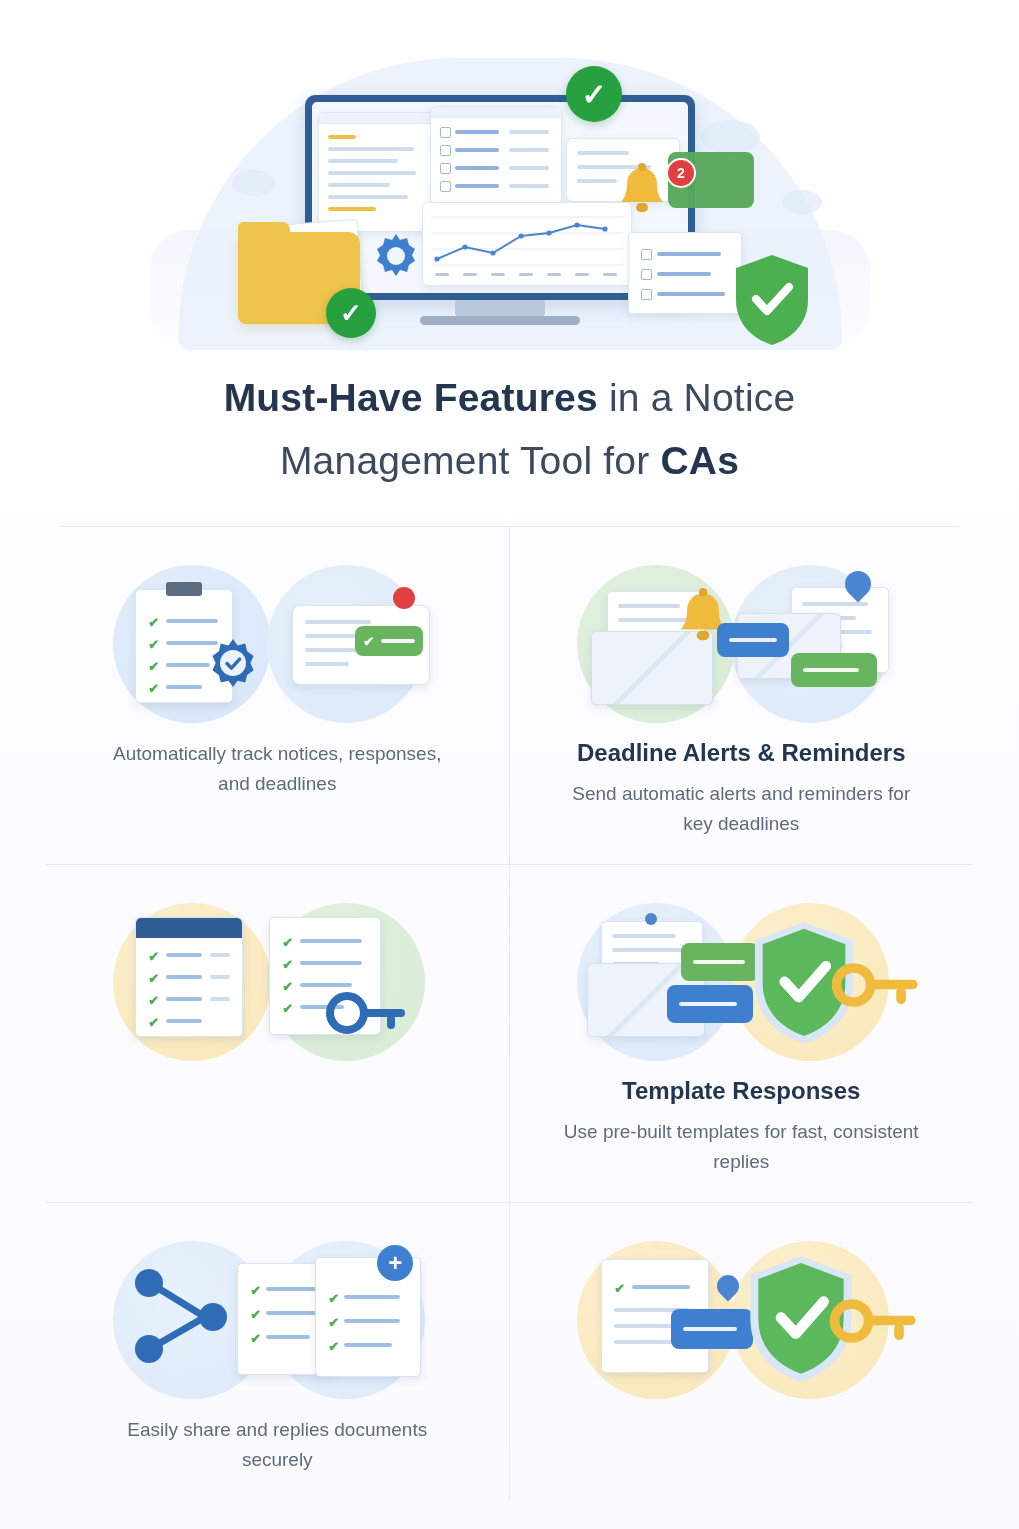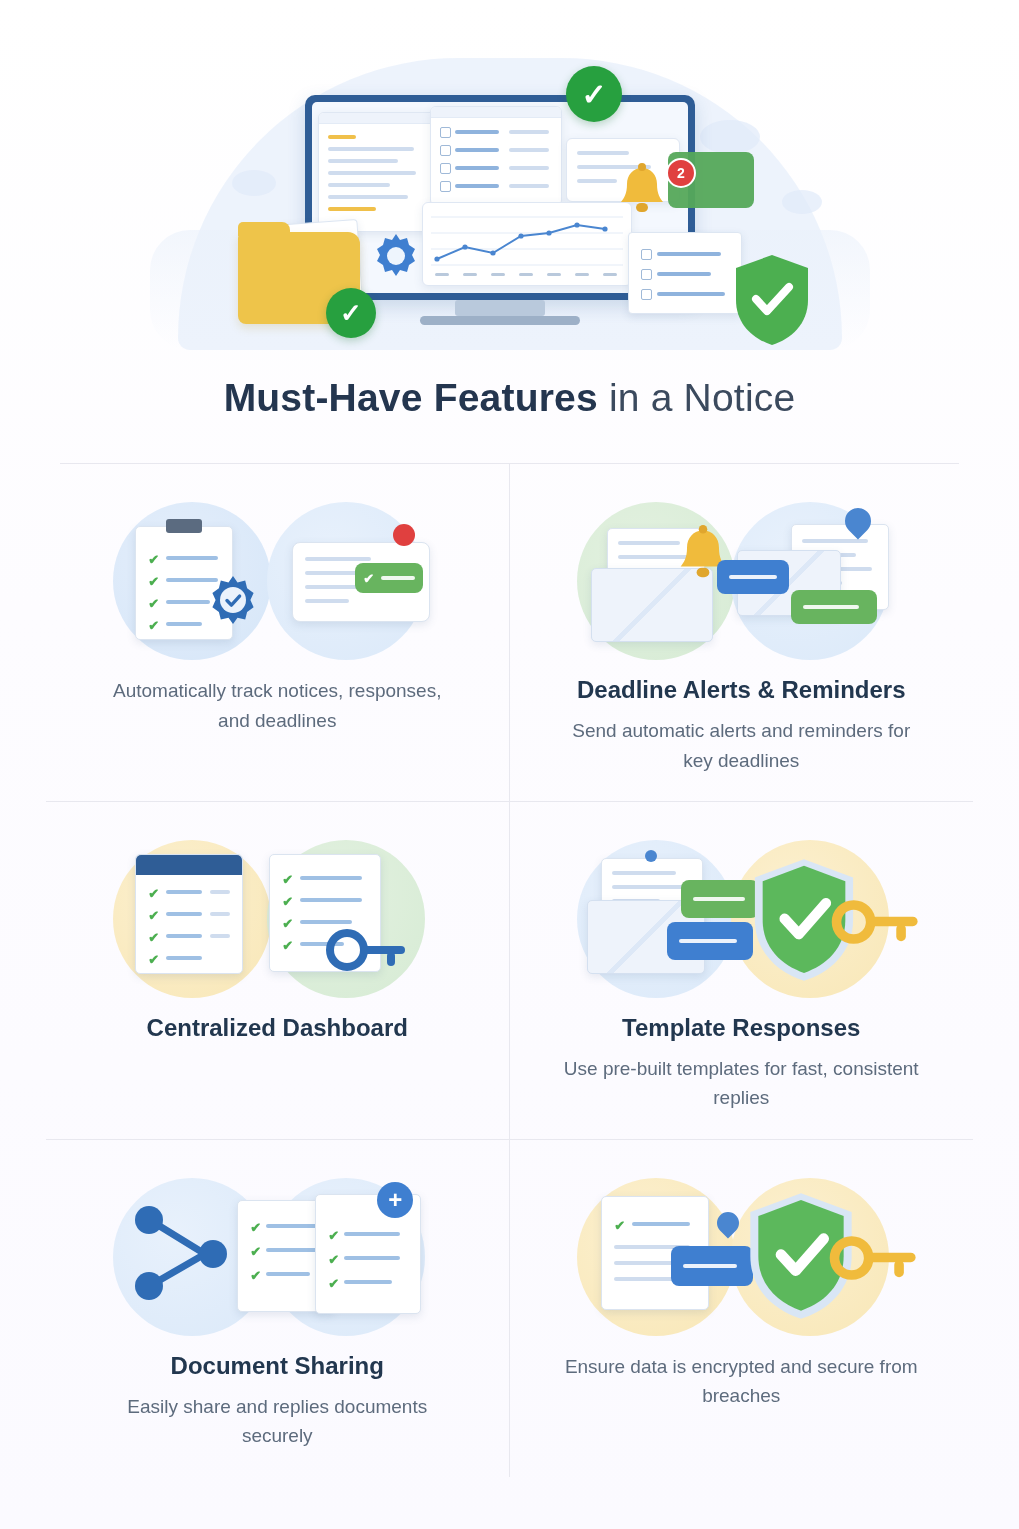--- a/index.html
+++ b/index.html
@@ -442,20 +442,23 @@
     <svg class="shield-hero" viewBox="0 0 84 96">
       <path fill="#4caf50" d="M42 3l36 13v32c0 24-17 39-36 45C23 87 6 72 6 48V16z"></path>
       <path fill="none" stroke="#fff" stroke-width="8" stroke-linecap="round" stroke-linejoin="round" d="M26 47l11 12 22-24"></path>
     </svg>
   </div>
 
   <div class="title-wrap">
     <div class="title">
       <b>Must-Have Features</b><span> in a Notice</span>
     </div>
+    <div class="title">
+      <span>Management Tool for </span><b>CAs</b>
+    </div>
   </div>
 
   <div class="grid">
 
     <div class="cell border-r border-b">
       <div class="art">
         <div class="circle left c-blue"></div>
         <div class="circle right c-bluel"></div>
 
         <div class="doc" style="left:58px;top:32px;width:96px;height:112px;">
@@ -551,21 +554,20 @@
           <div class="line" style="left:30px;top:65px;width:52px;background:#9fc0e4;"></div>
           <div class="tick" style="left:12px;top:84px;">✔</div>
           <div class="line" style="left:30px;top:87px;width:44px;background:#9fc0e4;"></div>
         </div>
         <svg width="86" height="60" viewBox="0 0 86 60" style="position:absolute;left:248px;top:88px;">
           <circle cx="22" cy="30" r="17" fill="none" stroke="#2f6cb5" stroke-width="8"></circle>
           <rect x="36" y="26" width="44" height="8" rx="4" fill="#2f6cb5"></rect>
           <rect x="62" y="32" width="8" height="14" rx="4" fill="#2f6cb5"></rect>
         </svg>
       </div>
-      <div class="feat-title">Centralized Dashboard</div>
     </div>
 
     <div class="cell border-b">
       <div class="art">
         <div class="circle left c-bluel"></div>
         <div class="circle right c-yellow"></div>
         <div class="doc" style="left:60px;top:26px;width:100px;height:64px;">
           <div class="line" style="left:10px;top:12px;width:64px;"></div>
           <div class="line" style="left:10px;top:26px;width:76px;"></div>
           <div class="line" style="left:10px;top:40px;width:48px;"></div>
@@ -615,21 +617,20 @@
         <div class="doc" style="left:238px;top:24px;width:104px;height:118px;">
           <div class="tick" style="left:12px;top:34px;">✔</div>
           <div class="line" style="left:28px;top:37px;width:56px;background:#9fc0e4;"></div>
           <div class="tick" style="left:12px;top:58px;">✔</div>
           <div class="line" style="left:28px;top:61px;width:56px;background:#9fc0e4;"></div>
           <div class="tick" style="left:12px;top:82px;">✔</div>
           <div class="line" style="left:28px;top:85px;width:48px;background:#9fc0e4;"></div>
         </div>
         <div style="position:absolute;left:300px;top:12px;width:36px;height:36px;border-radius:50%;background:#3f7fd0;color:#fff;font-size:24px;font-weight:bold;display:flex;align-items:center;justify-content:center;">+</div>
       </div>
-      <div class="feat-title">Document Sharing</div>
       <div class="feat-desc">Easily share and replies documents securely</div>
     </div>
 
     <div class="cell">
       <div class="art">
         <div class="circle left c-yellow"></div>
         <div class="circle right c-yellow"></div>
         <div class="doc" style="left:60px;top:26px;width:106px;height:112px;">
           <div class="tick" style="left:12px;top:22px;">✔</div>
           <div class="line" style="left:30px;top:25px;width:58px;background:#9fc0e4;"></div>
@@ -645,17 +646,16 @@
           <path fill="#d9e6f5" d="M42 1l38 14v33c0 25-18 41-38 47C22 89 4 73 4 48V15z"></path>
           <path fill="#5cb85c" d="M42 6l32 12v30c0 22-15 35-32 41C25 83 10 70 10 48V18z"></path>
           <path fill="none" stroke="#fff" stroke-width="8" stroke-linecap="round" stroke-linejoin="round" d="M27 47l11 12 21-24"></path>
         </svg>
         <svg width="94" height="64" viewBox="0 0 86 60" style="position:absolute;left:286px;top:56px;">
           <circle cx="22" cy="30" r="16" fill="none" stroke="#f0bb3c" stroke-width="9"></circle>
           <rect x="34" y="25" width="48" height="9" rx="4.5" fill="#f0bb3c"></rect>
           <rect x="62" y="32" width="9" height="16" rx="4.5" fill="#f0bb3c"></rect>
         </svg>
       </div>
-      <div class="feat-desc">Ensure data is encrypted and secure from breaches</div>
     </div>
 
   </div>
 </div>
 
 </body></html>

